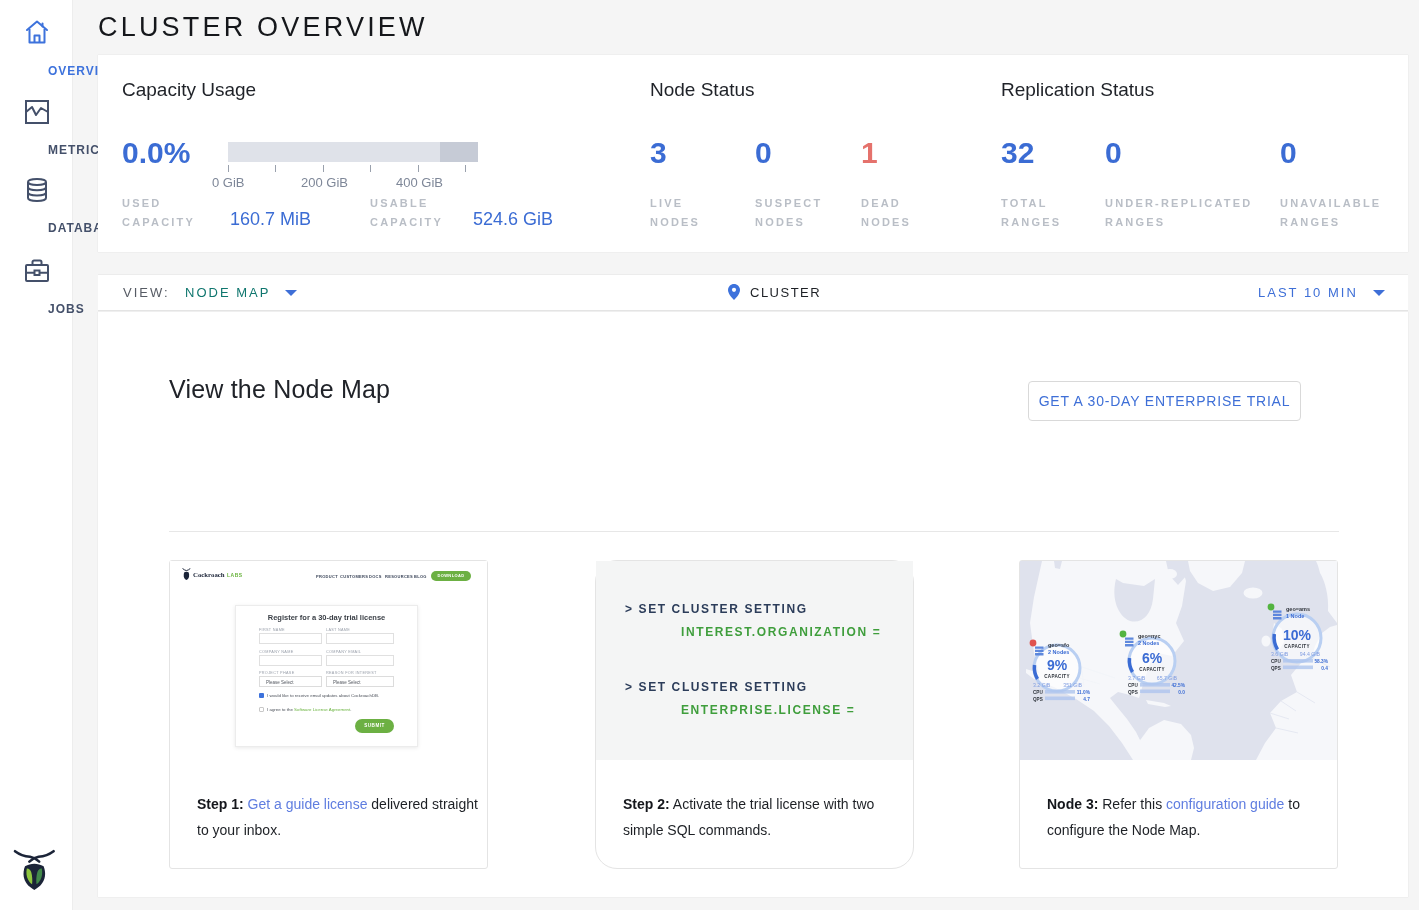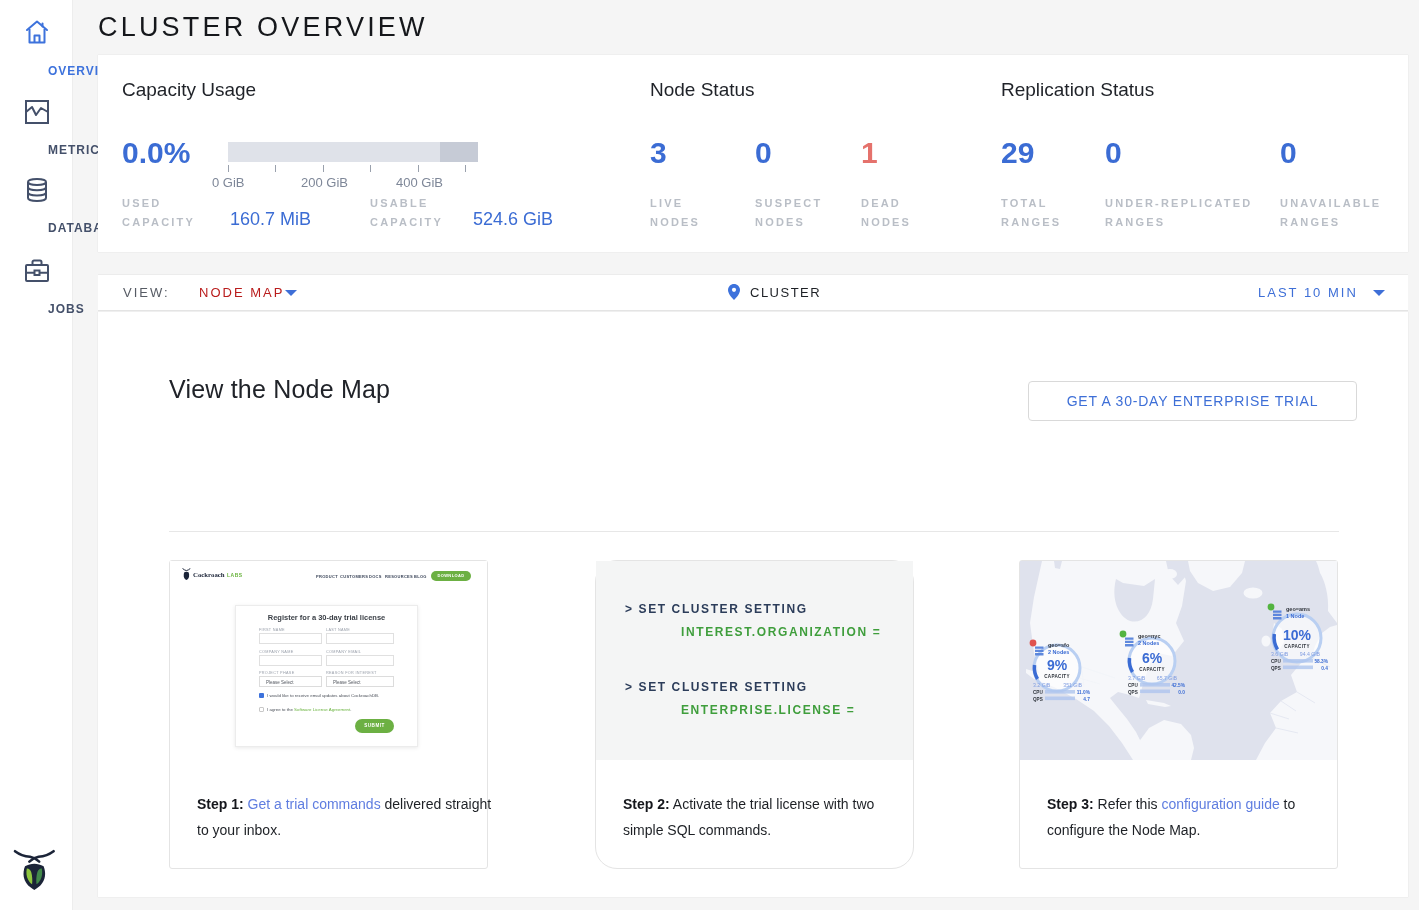--- a/index.html
+++ b/index.html
@@ -33,21 +33,21 @@
 
 #toolbar { position:absolute; left:98px; top:274px; width:1310px; height:37px; background:#fff; border-top:1px solid #ececec; border-bottom:1px solid #e4e4e4; }
 .tb-text { font-size:13px; letter-spacing:2px; }
 #toolbar .caret { display:inline-block; width:0; height:0; border-left:6px solid transparent; border-right:6px solid transparent; border-top:6.5px solid #3e6fd7; }
 
 
 #panel { position:absolute; left:98px; top:312px; width:1310px; height:585px; background:#fff; box-shadow:0 0 1px rgba(0,0,0,0.15); }
 #panel h2 { position:absolute; left:71px; top:63px; font-size:25px; font-weight:500; color:#202329; letter-spacing:0.2px; }
 #intro { position:absolute; left:71px; top:108px; width:460px; font-size:14px; color:#1d2025; line-height:26px; }
 .lnk { color:#5f7de0; }
-#trialbtn { position:absolute; left:930px; top:69px; width:329px; height:40px; border:1px solid #d9d9d9; border-radius:4px; background:#fff; color:#3e6fd7; font-size:14px; letter-spacing:0.8px; text-align:center; line-height:38px; }
+#trialbtn { position:absolute; left:930px; top:69px; width:273px; height:40px; border:1px solid #d9d9d9; border-radius:4px; background:#fff; color:#3e6fd7; font-size:14px; letter-spacing:0.8px; text-align:center; line-height:38px; }
 #rule { position:absolute; left:71px; top:219px; width:1170px; height:1px; background:#e7e7e7; }
 
 .stepcard { position:absolute; top:248px; width:319px; height:309px; background:#fff; border:1px solid #e4e4e4; border-radius:3px; }
 .caption { position:absolute; left:27px; top:230px; font-size:14px; color:#1d2025; line-height:26px; white-space:nowrap; }
 .caption b { font-weight:bold; color:#15171c; }
 </style>
 </head>
 <body>
 
 <div id="sidebar">
@@ -118,31 +118,31 @@
 
   <div class="sec-title" style="left:552px; top:24px;">Node Status</div>
   <div class="bignum" style="left:552px; top:81px;">3</div>
   <div class="bignum" style="left:657px; top:81px;">0</div>
   <div class="bignum red" style="left:763px; top:81px;">1</div>
   <div class="statlabel" style="left:552px; top:139px;">LIVE<br>NODES</div>
   <div class="statlabel" style="left:657px; top:139px;">SUSPECT<br>NODES</div>
   <div class="statlabel" style="left:763px; top:139px;">DEAD<br>NODES</div>
 
   <div class="sec-title" style="left:903px; top:24px;">Replication Status</div>
-  <div class="bignum" style="left:903px; top:81px;">29</div>
+  <div class="bignum" style="left:903px; top:81px;">32</div>
   <div class="bignum" style="left:1007px; top:81px;">0</div>
   <div class="bignum" style="left:1182px; top:81px;">0</div>
   <div class="statlabel" style="left:903px; top:139px;">TOTAL<br>RANGES</div>
   <div class="statlabel" style="left:1007px; top:139px;">UNDER-REPLICATED<br>RANGES</div>
   <div class="statlabel" style="left:1182px; top:139px;">UNAVAILABLE<br>RANGES</div>
 </div>
 
 <div id="toolbar">
   <span class="tb-text" style="position:absolute; left:25px; top:10px; color:#565b64;">VIEW:</span>
-  <span class="tb-text" style="position:absolute; left:87px; top:10px; color:#b91c1c;margin-left:14px;">NODE MAP</span>
+  <span class="tb-text" style="position:absolute; left:87px; top:10px; color:#0f766e;">NODE MAP</span>
   <span class="caret" style="position:absolute; left:187px; top:15px;"></span>
   <svg width="12" height="16" viewBox="0 0 12 16" style="position:absolute; left:630px; top:9px;">
     <path d="M6 0 C2.7 0 0 2.7 0 6 C0 10.5 6 16 6 16 C6 16 12 10.5 12 6 C12 2.7 9.3 0 6 0 Z" fill="#3d72dc"></path>
     <circle cx="6" cy="5.8" r="2.1" fill="#fff"></circle>
   </svg>
   <span style="position:absolute; left:652px; top:10px; font-size:13px; letter-spacing:1.5px; color:#1d2025;">CLUSTER</span>
   <span class="tb-text" style="position:absolute; left:1160px; top:10px; color:#3e6fd7;">LAST 10 MIN</span>
   <span class="caret" style="position:absolute; left:1275px; top:15px;"></span>
 </div>
 
@@ -181,21 +181,21 @@
         <span style="position:absolute;left:90px;top:65px;font-size:3.8px;color:#9aa0ab;letter-spacing:0.3px;">REASON FOR INTEREST</span>
         <div style="position:absolute;left:23px;top:70px;width:63px;height:11px;border:1px solid #dcdcdc;font-size:4.5px;color:#555961;line-height:11px;padding-left:6px;">Please Select</div>
         <div style="position:absolute;left:90px;top:70px;width:68px;height:11px;border:1px solid #dcdcdc;font-size:4.5px;color:#555961;line-height:11px;padding-left:6px;">Please Select</div>
         <div style="position:absolute;left:23px;top:87px;width:5px;height:5px;background:#3d72dc;border-radius:1px;"></div>
         <span style="position:absolute;left:31px;top:87px;font-size:4.4px;color:#4a4f58;">I would like to receive email updates about CockroachDB.</span>
         <div style="position:absolute;left:23px;top:101px;width:5px;height:5px;border:1px solid #c8c8c8;border-radius:1px;"></div>
         <span style="position:absolute;left:31px;top:101px;font-size:4.4px;color:#4a4f58;">I agree to the <span style="color:#69b33d;">Software License Agreement</span>.</span>
         <div style="position:absolute;left:119px;top:113px;width:39px;height:14px;background:#6cb043;border-radius:7px;color:#fff;font-size:4.6px;font-weight:bold;letter-spacing:0.5px;text-align:center;line-height:14px;">SUBMIT</div>
       </div>
     </div>
-    <div class="caption"><b>Step 1:</b> <span class="lnk">Get a trial commands</span> delivered straight<br>to your inbox.</div>
+    <div class="caption"><b>Step 1:</b> <span class="lnk">Get a guide license</span> delivered straight<br>to your inbox.</div>
   </div>
 
   <div class="stepcard" id="card2" style="left:497px;border-radius:22px;">
     <div style="position:absolute; left:0; top:0; width:317px; height:199px; background:#f4f5f5;"></div>
     <div style="position:absolute; left:29px; top:41px; font-size:12px; font-weight:bold; letter-spacing:1.6px; color:#2c3d5a;">&gt; SET CLUSTER SETTING</div>
     <div style="position:absolute; left:85px; top:64px; font-size:12px; font-weight:bold; letter-spacing:1.6px; color:#3f9e3c;">INTEREST.ORGANIZATION =</div>
     <div style="position:absolute; left:29px; top:119px; font-size:12px; font-weight:bold; letter-spacing:1.6px; color:#2c3d5a;">&gt; SET CLUSTER SETTING</div>
     <div style="position:absolute; left:85px; top:142px; font-size:12px; font-weight:bold; letter-spacing:1.6px; color:#3f9e3c;">ENTERPRISE.LICENSE =</div>
     <div class="caption"><b>Step 2:</b> Activate the trial license with two<br>simple SQL commands.</div>
   </div>
@@ -285,15 +285,15 @@
           <text x="300" y="95" font-size="5.2" fill="#7f9ce0" text-anchor="end">94.4 GiB</text>
           <text x="251" y="102" font-size="4.6" font-weight="bold" fill="#30353d">CPU</text>
           <rect x="263" y="98" width="30" height="3.6" fill="#aec4ee" opacity="0.8"></rect>
           <text x="308" y="102" font-size="4.8" font-weight="bold" fill="#3b6cd4" text-anchor="end">58.3%</text>
           <text x="251" y="108.5" font-size="4.6" font-weight="bold" fill="#30353d">QPS</text>
           <rect x="263" y="104.5" width="30" height="3.6" fill="#aec4ee" opacity="0.8"></rect>
           <text x="308" y="108.5" font-size="4.8" font-weight="bold" fill="#3b6cd4" text-anchor="end">0.4</text>
         </g>
       </svg>
     </div>
-    <div class="caption"><b>Step 3:</b> Refer this <span class="lnk">configuration guide</span> to<br>configure the Node Map.</div>
+    <div class="caption"><b>Node 3:</b> Refer this <span class="lnk">configuration guide</span> to<br>configure the Node Map.</div>
   </div>
 </div>
 
 </body></html>

